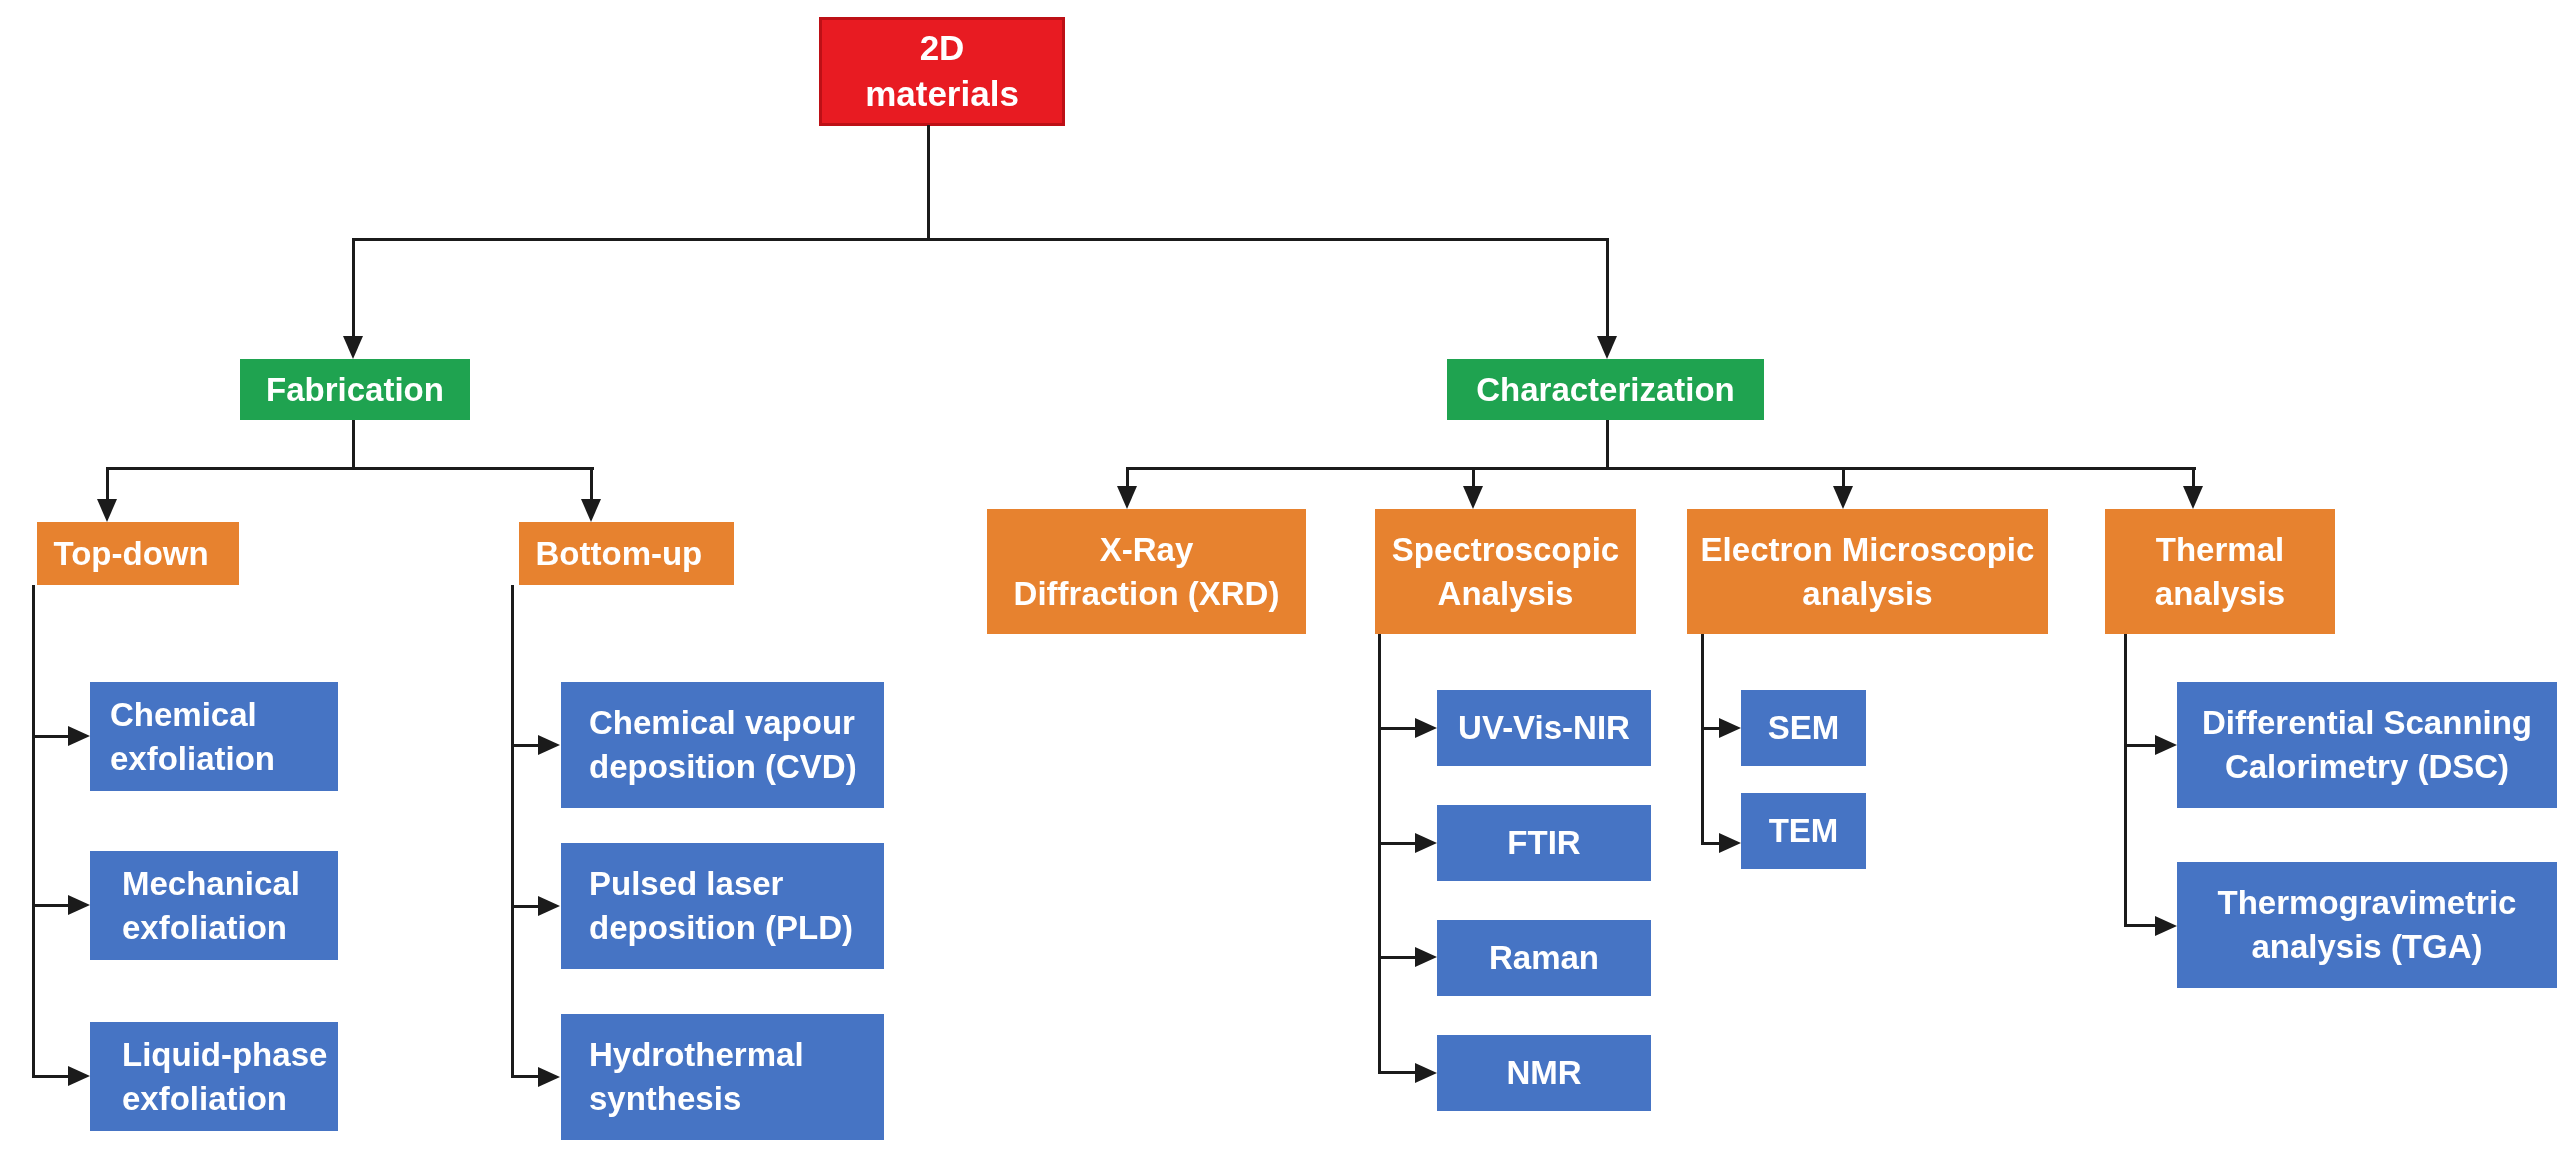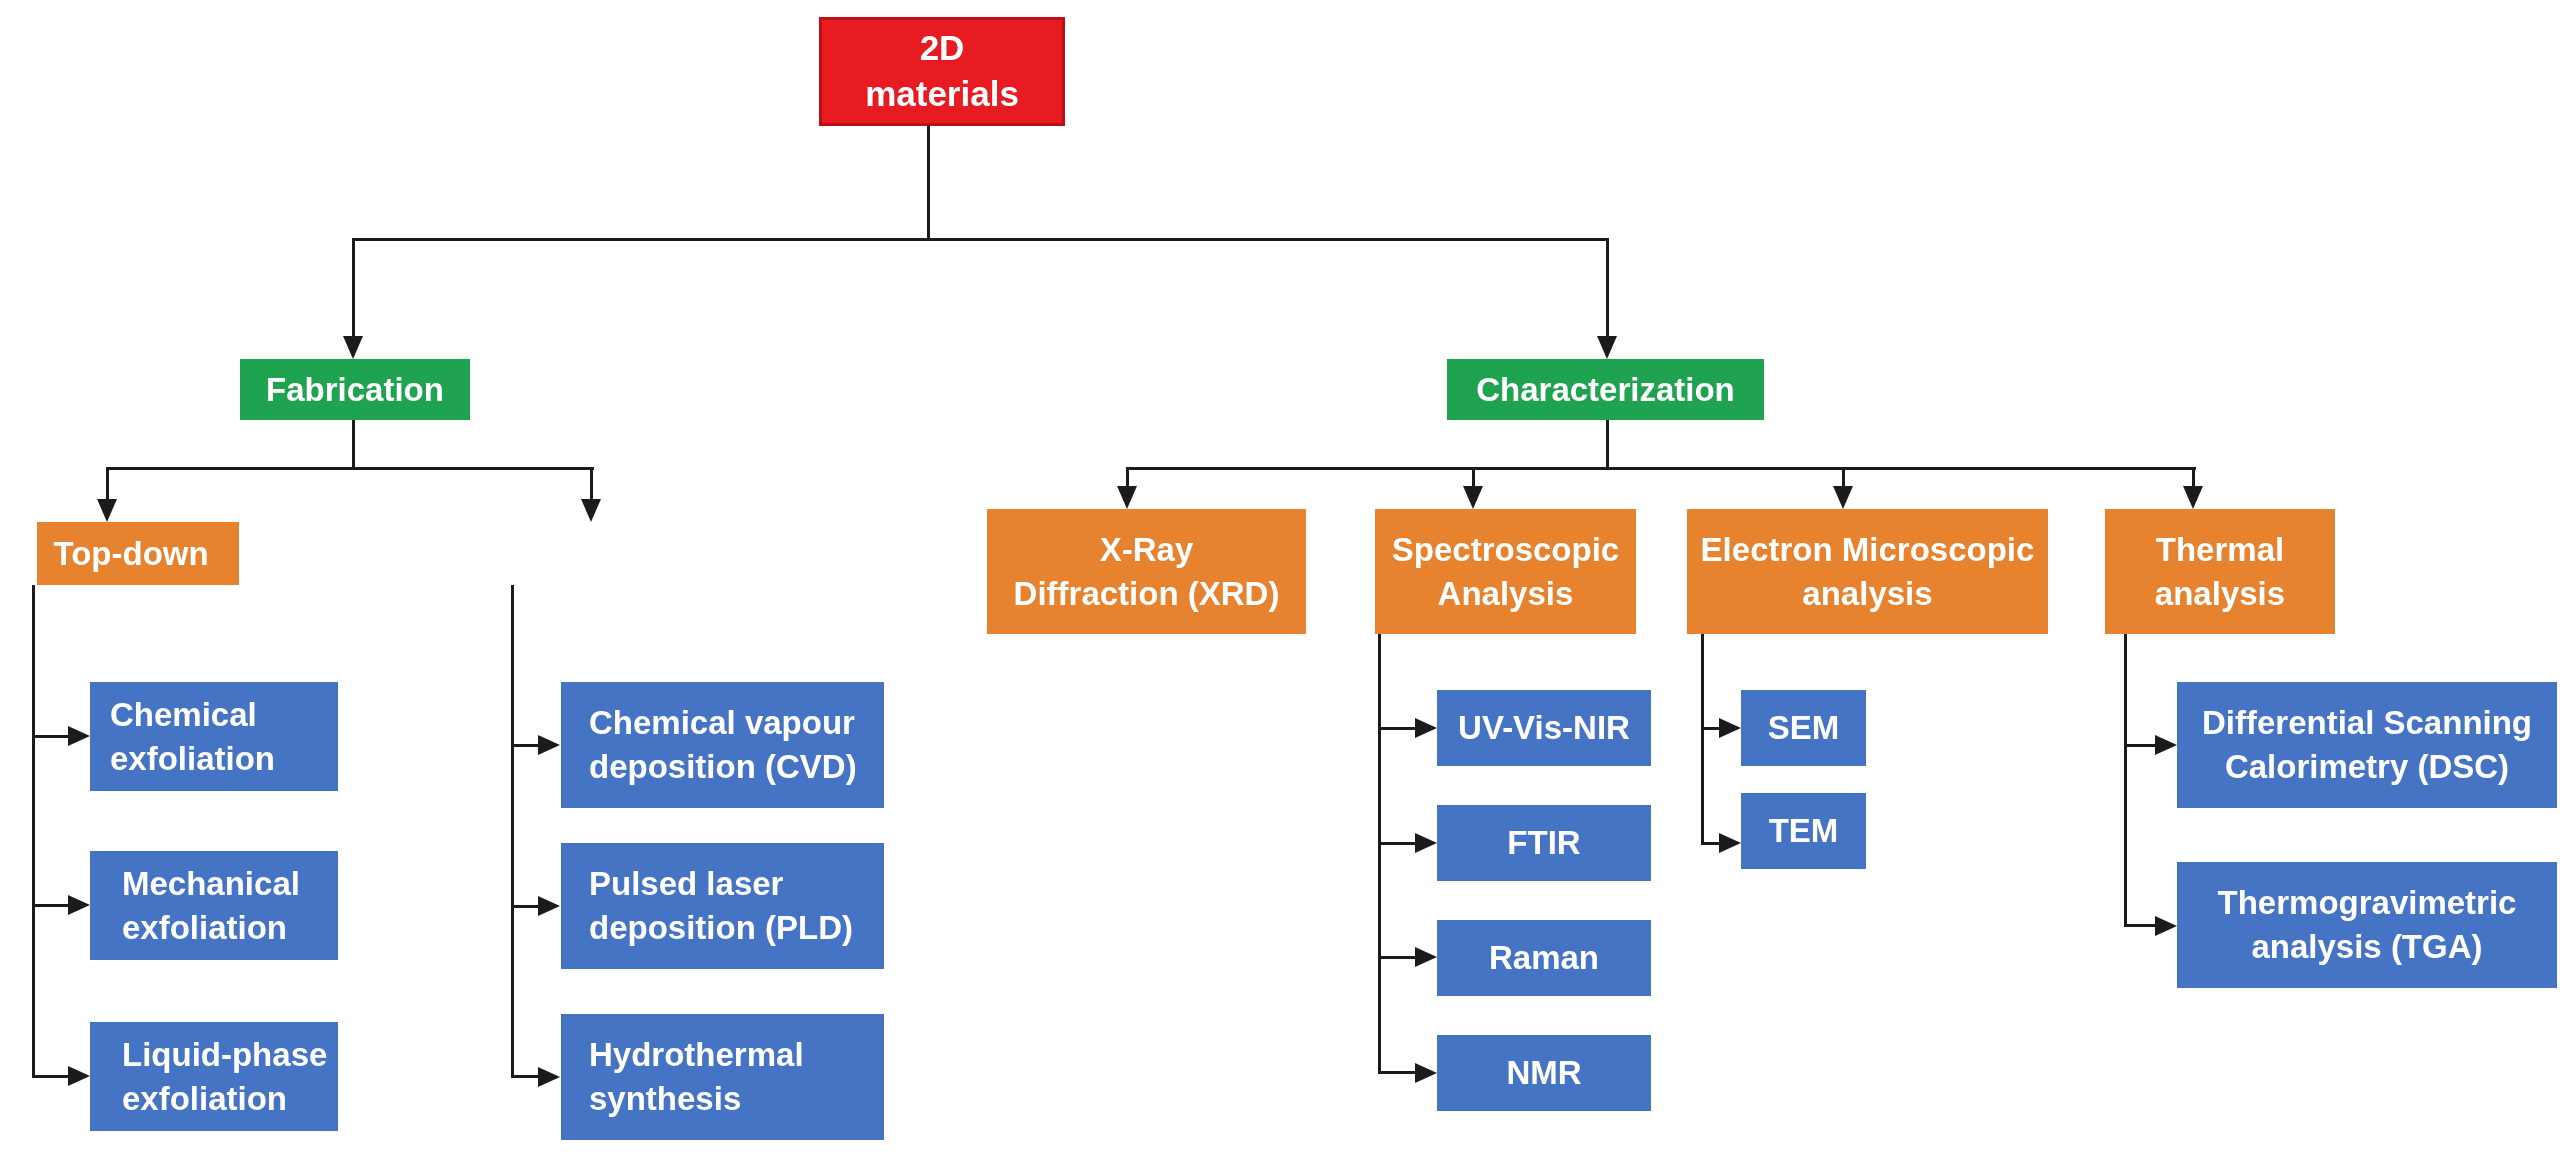--- a/index.html
+++ b/index.html
@@ -66,20 +66,21 @@
 </head>
 <body>
 
 <div id="canvas">
 
   <div class="node root n-root">2D
 materials</div>
   <div class="node branch n-fab">Fabrication</div>
   <div class="node branch n-char">Characterization</div>
   <div class="node cat al n-td">Top-down</div>
+  <div class="node cat al n-bu">Bottom-up</div>
   <div class="node cat n-xrd">X-Ray
 Diffraction (XRD)</div>
   <div class="node cat n-spec">Spectroscopic
 Analysis</div>
   <div class="node cat n-em">Electron Microscopic
 analysis</div>
   <div class="node cat n-th">Thermal
 analysis</div>
   <div class="node leaf al n-chem">Chemical
 exfoliation</div>

